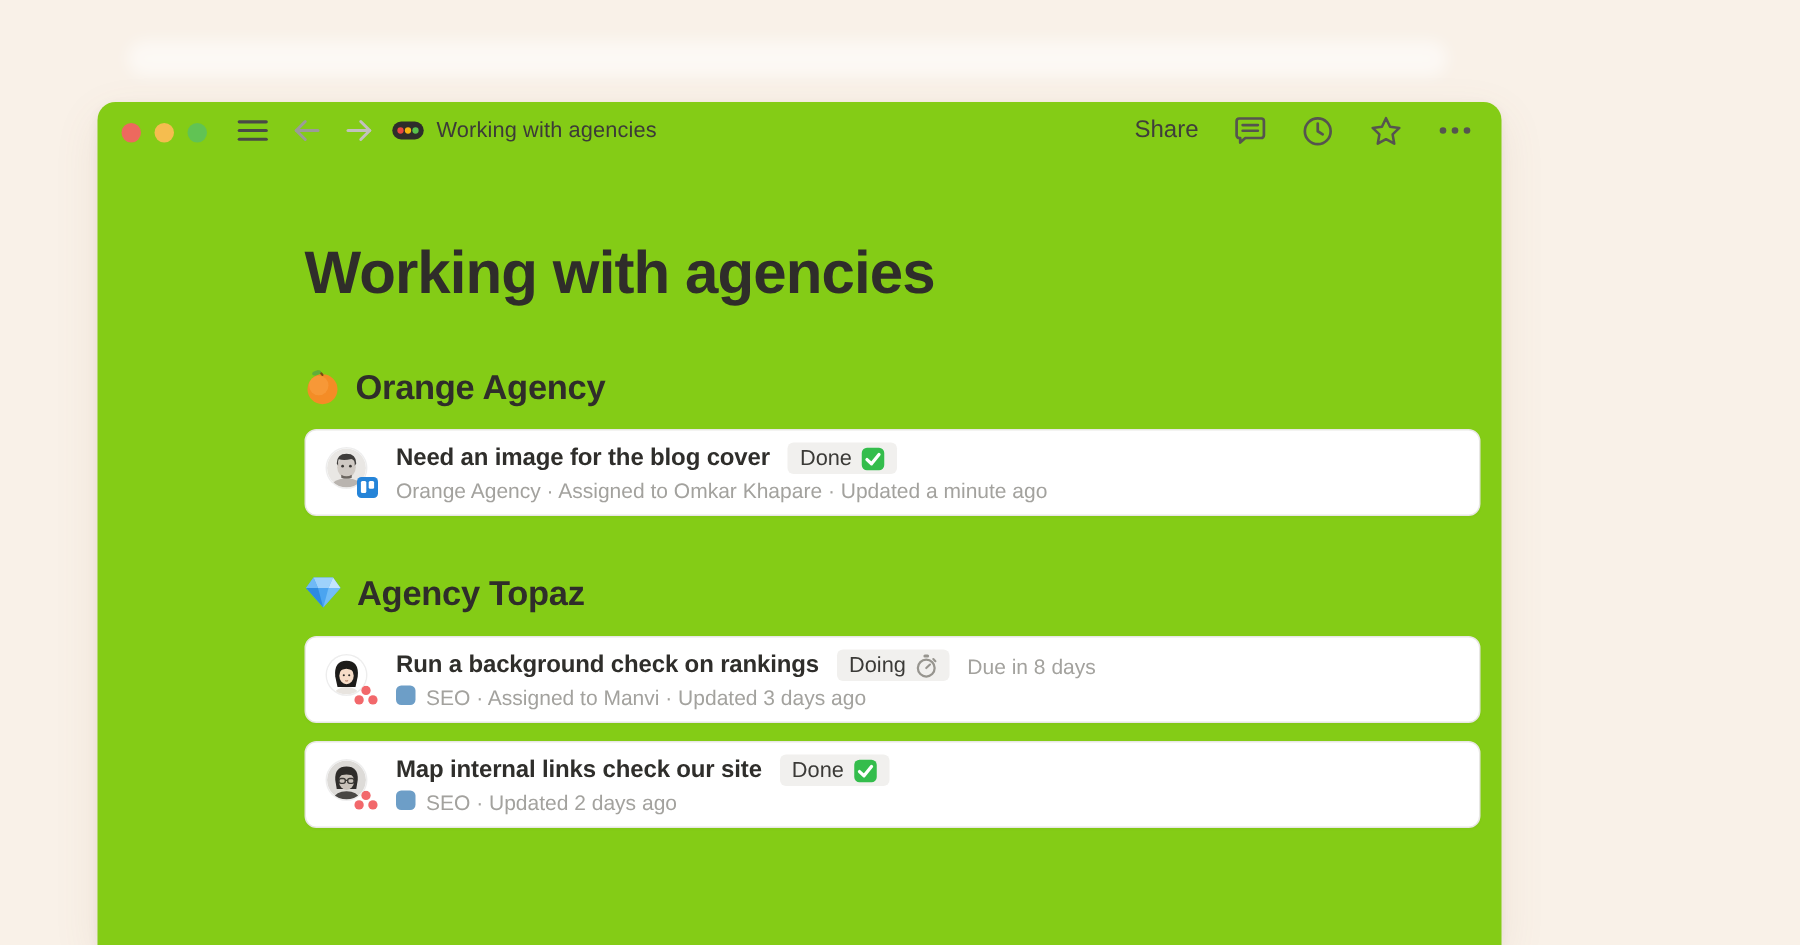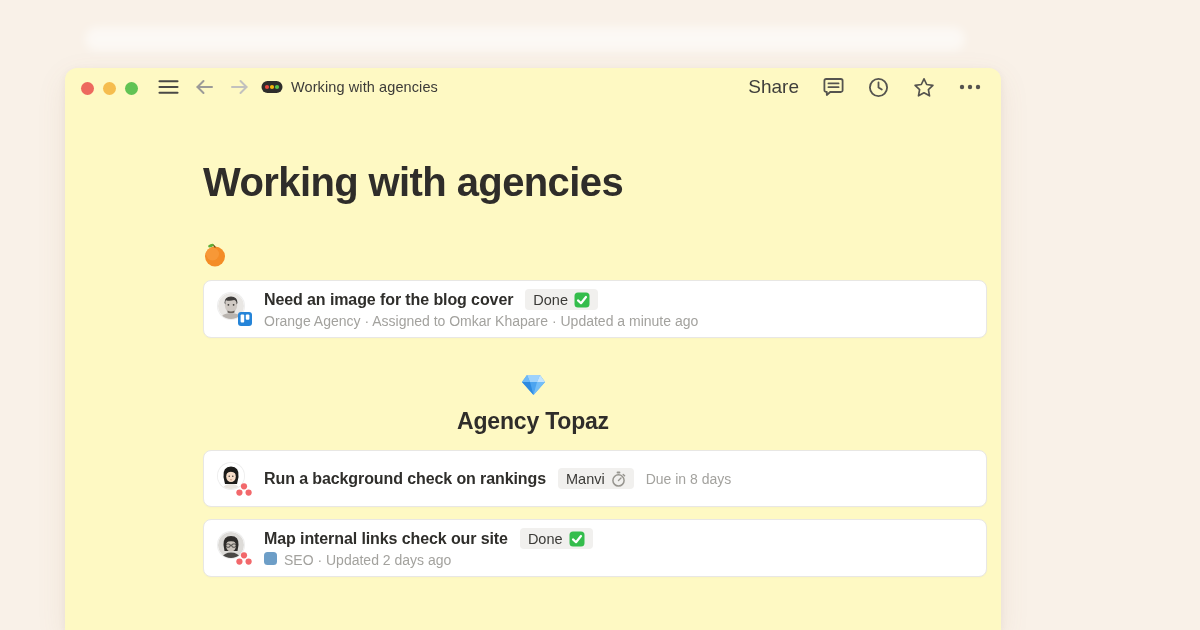--- a/index.html
+++ b/index.html
@@ -9,52 +9,52 @@
     background:#f9f1e8;
     position:relative;
     color:#32302c;
   }
   .glow-band{
     position:absolute; left:85px; top:27px; width:880px; height:24px;
     background:rgba(255,255,255,.55); border-radius:14px; filter:blur(5px);
   }
   .window{
     position:absolute; left:65px; top:68px; width:936px; height:562px;
-    background:#fef9c3; border-radius:12px 12px 0 0;
+    background:#84cc16; border-radius:12px 12px 0 0;
     box-shadow:0 10px 30px rgba(150,110,80,.10), 0 2px 8px rgba(0,0,0,.05);
     overflow:hidden;
   }
   
   .titlebar{
     height:38px; display:flex; align-items:center; padding:0 20px 0 16px;
   }
   .traffic{ display:flex; gap:9px; align-items:center; margin-top:2px;}
   .traffic .dot{ width:13px; height:13px; border-radius:50%; }
   .dot.red{ background:#ed695e; } .dot.yellow{ background:#f5bd4f; } .dot.green{ background:#61c354; }
   .tb-icons{ display:flex; align-items:center; gap:16px; margin-left:20px; }
   .tb-title{ display:flex; align-items:center; gap:8px; margin-left:12px; }
   .tb-title span{ font-size:14.5px; color:#3c3b38; font-weight:500; letter-spacing:.1px;}
   .tb-right{ margin-left:auto; display:flex; align-items:center; gap:24px; }
-  .share-btn{ font-size:19px; color:#3f3e3b; cursor:default; }
+  .share-btn{ font-size:16px; color:#3f3e3b; cursor:default; }
   .icon-btn{ display:flex; align-items:center; }
   
   .content{ padding:0 138px; }
   h1.page-title{
     margin-top:52px; font-size:40px; line-height:48px; font-weight:800;
     color:#2f2d2a; letter-spacing:-.6px;
   }
   h2.section-title{
     margin-top:56px; font-size:28px; line-height:35px; font-weight:700;
     color:#2f2d2a; letter-spacing:-.3px;
   }
   h3.group-title{
     display:flex; align-items:center; gap:10px;
     font-size:23px; line-height:30px; font-weight:700; color:#2f2d2a; letter-spacing:-.2px;
   }
-  .g1{ margin-top:37px; } .g2{ margin-top:36px;flex-direction:column; }
+  .g1{ margin-top:37px; } .g2{ margin-top:36px; }
   .card{
     margin-top:13px; width:784px; min-height:57px;
     border:1px solid #e8e7e4; border-radius:8px; background:#fff;
     display:flex; align-items:center; gap:16px; padding:8px 14px;
     box-shadow:0 1px 2px rgba(0,0,0,.02);
   }
   .card + .card, .g2 ~ .card{ }
   .card.c2{ margin-top:14px; } .card.c3{ margin-top:12px; }
   .avatar-wrap{ position:relative; width:30px; height:32px; flex:0 0 auto; }
   .avatar{ width:26px; height:26px; border-radius:50%; display:block; box-shadow:0 0 0 1px rgba(0,0,0,.07); }
@@ -157,20 +157,21 @@
     <h1 class="page-title">Working with agencies</h1>
 
 
     <h3 class="group-title g1">
       <svg width="24" height="24" viewBox="0 0 24 24">
         <circle cx="12" cy="13.5" r="10" fill="#f48c26"></circle>
         <circle cx="9.5" cy="11" r="6.5" fill="#f79b3c" opacity=".8"></circle>
         <path d="M12 4 q-1 -2 -3.5 -2.2" stroke="#7c4a12" stroke-width="1.4" fill="none" stroke-linecap="round"></path>
         <ellipse cx="8" cy="2.6" rx="3" ry="1.5" fill="#5fae3a" transform="rotate(-18 8 2.6)"></ellipse>
       </svg>
+      <span>Orange Agency</span>
     </h3>
 
     <div class="card c1">
       <div class="avatar-wrap">
         <svg class="avatar" width="26" height="26" viewBox="0 0 26 26">
           <circle cx="13" cy="13" r="13" fill="#e9e7e4"></circle>
           <ellipse cx="13" cy="12.5" rx="6.2" ry="7" fill="#cfc9c3"></ellipse>
           <path d="M6.5 10 q0 -6.5 6.5 -6.5 q6.5 0 6.5 6.5 l-1 1.5 q.3 -4 -2.3 -4.5 q-4.6 1.3 -8.4 .2 q-.6 1.5 -.4 4.3 z" fill="#3f3d3b"></path>
           <circle cx="10.4" cy="11.8" r=".9" fill="#3a3835"></circle>
             <circle cx="15.6" cy="11.8" r=".9" fill="#3a3835"></circle>
@@ -227,29 +228,33 @@
         <svg class="app-badge" width="16" height="13" viewBox="0 0 16 13">
           <circle cx="8" cy="3.3" r="3.1" fill="#f2686b"></circle>
           <circle cx="3.4" cy="9.6" r="3.1" fill="#f2686b"></circle>
           <circle cx="12.6" cy="9.6" r="3.1" fill="#f2686b"></circle>
         </svg>
       </div>
       <div class="card-text">
         <div class="title-row">
           <span class="card-title">Run a background check on rankings</span>
           <span class="status-badge">
-            <span>Manvi</span>
+            <span>Doing</span>
             <svg width="15" height="16" viewBox="0 0 15 16">
                 <rect x="5.6" y="0.4" width="3.8" height="2" rx="1" fill="#97958f"></rect>
                 <line x1="12.2" y1="3.4" x2="13.6" y2="4.8" stroke="#97958f" stroke-width="1.4" stroke-linecap="round"></line>
                 <circle cx="7.5" cy="9.4" r="5.6" fill="none" stroke="#97958f" stroke-width="1.5"></circle>
                 <polyline points="7.5,9.4 10,7" fill="none" stroke="#97958f" stroke-width="1.4" stroke-linecap="round"></polyline>
               </svg>
           </span>
           <span class="due-text">Due in 8 days</span>
+        </div>
+        <div class="meta-row">
+          <span class="tag-swatch"></span>
+          <span>SEO · Assigned to Manvi · Updated 3 days ago</span>
         </div>
       </div>
     </div>
 
     <div class="card c3">
       <div class="avatar-wrap">
         <svg class="avatar" width="26" height="26" viewBox="0 0 26 26">
           <circle cx="13" cy="13" r="13" fill="#dddbd8"></circle>
           <path d="M5.5 13 q-.5 -9 7.5 -9 q8 0 7.5 9 l-1 6 h-13 z" fill="#2e2c2a"></path>
           <ellipse cx="13" cy="13.8" rx="5" ry="5.8" fill="#c9c2ba"></ellipse>

